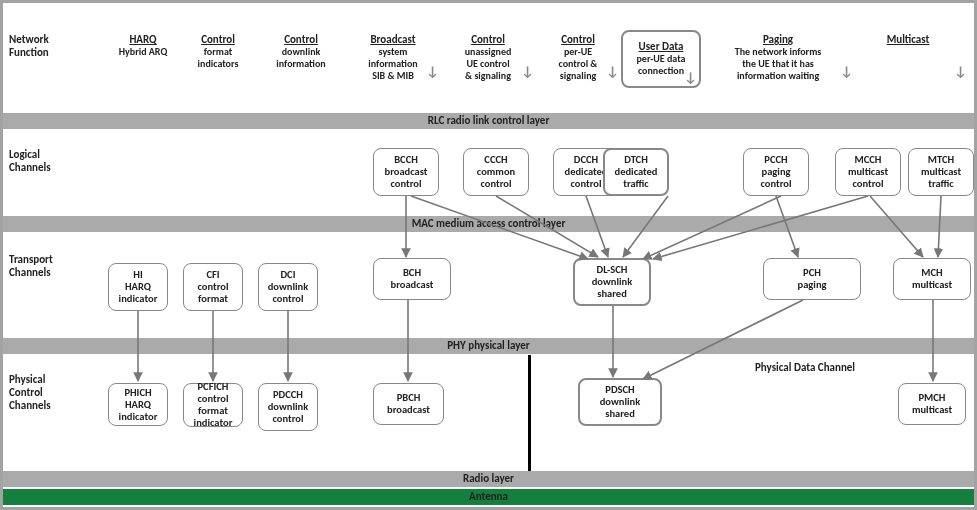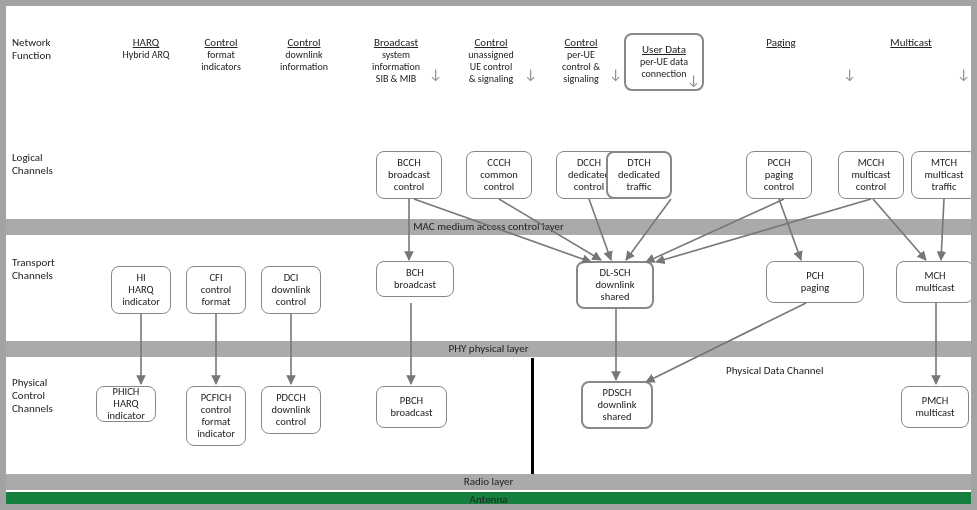--- a/index.html
+++ b/index.html
@@ -1,39 +1,40 @@
 <!DOCTYPE html>
 <html><head>
 <meta charset="utf-8">
 <style>
   html,body{margin:0;padding:0;background:#fff;font-family:Calibri,Arial,sans-serif;font-size:11px;color:#222;}
-  .frame{position:relative;width:977px;height:510px;border:6px solid #a3a3a3;box-sizing:border-box;overflow:hidden;}
+  .frame{position:relative;width:977px;height:510px;border:3px solid #a3a3a3;box-sizing:border-box;overflow:hidden;font-weight:bold;}
   .row-label{position:absolute;left:6px;width:90px;text-align:left;}
   .bar{position:absolute;left:0;right:0;height:16px;background:#aaa;text-align:center;line-height:16px;font-size:11px;color:#222;}
   .bar-light{background:#15803d;color:#222;}
   .nf{position:absolute;text-align:center;}
   .nf .t{text-decoration:underline;}
   .nf .d{font-size:10px;line-height:12px;}
   .box,.boxH{position:absolute;background:#fff;border:1px solid #888;border-radius:8px;text-align:center;font-size:10.5px;line-height:12px;padding:4px 2px;box-sizing:border-box;display:flex;align-items:center;justify-content:center;}
   .boxH{border:2.5px solid #888;}
   svg.conn{position:absolute;left:0;top:0;pointer-events:none;}
-  .pdc{position:absolute;font-size:11px;}
+  .pdc{position:absolute;font-size:11px;margin-left:32px;}
   .vline{position:absolute;width:3px;background:#000;}
   .arrow-down{display:inline-block;font-size:14px;color:#888;vertical-align:middle;}
 </style>
 </head>
 <body>
 
 <div class="frame">
 
   <div class="row-label" style="top:30px">Network<br>Function</div>
   <div class="row-label" style="top:145px">Logical<br>Channels</div>
   <div class="row-label" style="top:250px">Transport<br>Channels</div>
   <div class="row-label" style="top:370px">Physical<br>Control<br>Channels</div>
 
+  <div class="bar" style="top:110px">RLC radio link control layer</div>
   <div class="bar" style="top:213px">MAC medium access control layer</div>
   <div class="bar" style="top:468px">Radio layer</div>
   <div class="bar" style="top:335px">PHY physical layer</div>
   <div class="bar bar-light" style="top:486px">Antenna</div>
 
   <div class="nf" style="left:105px;top:30px;width:70px">
     <div class="t">HARQ</div>
     <div class="d">Hybrid ARQ</div>
   </div>
   <div class="nf" style="left:180px;top:30px;width:70px">
@@ -61,48 +62,49 @@
   </div>
   <div class="nf boxH" style="left:618px;top:27px;width:80px;height:58px;border-width:2px;font-size:11px">
     <div>
       <div class="t">User Data</div>
       <div class="d">per-UE data<br>connection</div>
     </div>
     <span class="arrow-down" style="position:absolute;right:2px;bottom:2px">↓</span>
   </div>
   <div class="nf" style="left:710px;top:30px;width:130px">
     <div class="t">Paging</div>
+    <div class="d">The network informs<br>the UE that it has<br>information waiting</div>
     <span class="arrow-down" style="position:absolute;right:-10px;top:30px">↓</span>
   </div>
   <div class="nf" style="left:850px;top:30px;width:110px">
     <div class="t">Multicast</div>
     <span class="arrow-down" style="position:absolute;right:-4px;top:30px">↓</span>
   </div>
 
   <div class="box" style="left:370px;top:145px;width:66px;height:48px">BCCH<br>broadcast<br>control</div>
   <div class="box" style="left:460px;top:145px;width:66px;height:48px">CCCH<br>common<br>control</div>
   <div class="box" style="left:550px;top:145px;width:66px;height:48px">DCCH<br>dedicated<br>control</div>
   <div class="boxH" style="left:600px;top:145px;width:66px;height:48px">DTCH<br>dedicated<br>traffic</div>
   <div class="box" style="left:740px;top:145px;width:66px;height:48px">PCCH<br>paging<br>control</div>
   <div class="box" style="left:832px;top:145px;width:66px;height:48px">MCCH<br>multicast<br>control</div>
   <div class="box" style="left:905px;top:145px;width:66px;height:48px">MTCH<br>multicast<br>traffic</div>
 
   <div class="box" style="left:105px;top:260px;width:60px;height:48px">HI<br>HARQ<br>indicator</div>
   <div class="box" style="left:180px;top:260px;width:60px;height:48px">CFI<br>control<br>format</div>
   <div class="box" style="left:255px;top:260px;width:60px;height:48px">DCI<br>downlink<br>control</div>
-  <div class="box" style="left:370px;top:255px;width:78px;height:36px">BCH<br>broadcast</div>
+  <div class="box" style="left:370px;top:255px;width:78px;height:42px">BCH<br>broadcast</div>
   <div class="boxH" style="left:570px;top:255px;width:78px;height:48px">DL-SCH<br>downlink<br>shared</div>
   <div class="box" style="left:760px;top:255px;width:98px;height:42px">PCH<br>paging</div>
   <div class="box" style="left:890px;top:255px;width:78px;height:42px">MCH<br>multicast</div>
 
-  <div class="box" style="left:90px;top:380px;width:60px;height:36px">PHICH<br>HARQ<br>indicator</div>
-  <div class="box" style="left:180px;top:380px;width:60px;height:60px">PCFICH<br>control<br>format<br>indicator</div>
+  <div class="box" style="left:105px;top:380px;width:60px;height:43px">PHICH<br>HARQ<br>indicator</div>
+  <div class="box" style="left:180px;top:380px;width:60px;height:44px">PCFICH<br>control<br>format<br>indicator</div>
   <div class="box" style="left:255px;top:380px;width:60px;height:48px">PDCCH<br>downlink<br>control</div>
   <div class="box" style="left:370px;top:380px;width:71px;height:42px">PBCH<br>broadcast</div>
-  <div class="boxH" style="left:575px;top:375px;width:72px;height:48px">PDSCH<br>downlink<br>shared</div>
+  <div class="boxH" style="left:575px;top:375px;width:84px;height:48px">PDSCH<br>downlink<br>shared</div>
   <div class="box" style="left:895px;top:380px;width:68px;height:42px">PMCH<br>multicast</div>
 
   <div class="vline" style="left:525px;top:352px;height:116px"></div>
   <div class="pdc" style="left:720px;top:358px">Physical Data Channel</div>
 
   <svg class="conn" width="977" height="510">
     <defs>
       <marker id="ah" viewBox="0 0 10 10" refX="9" refY="5" markerWidth="6" markerHeight="6" orient="auto">
         <path d="M0,0 L10,5 L0,10 z" fill="#777"></path>
       </marker>

